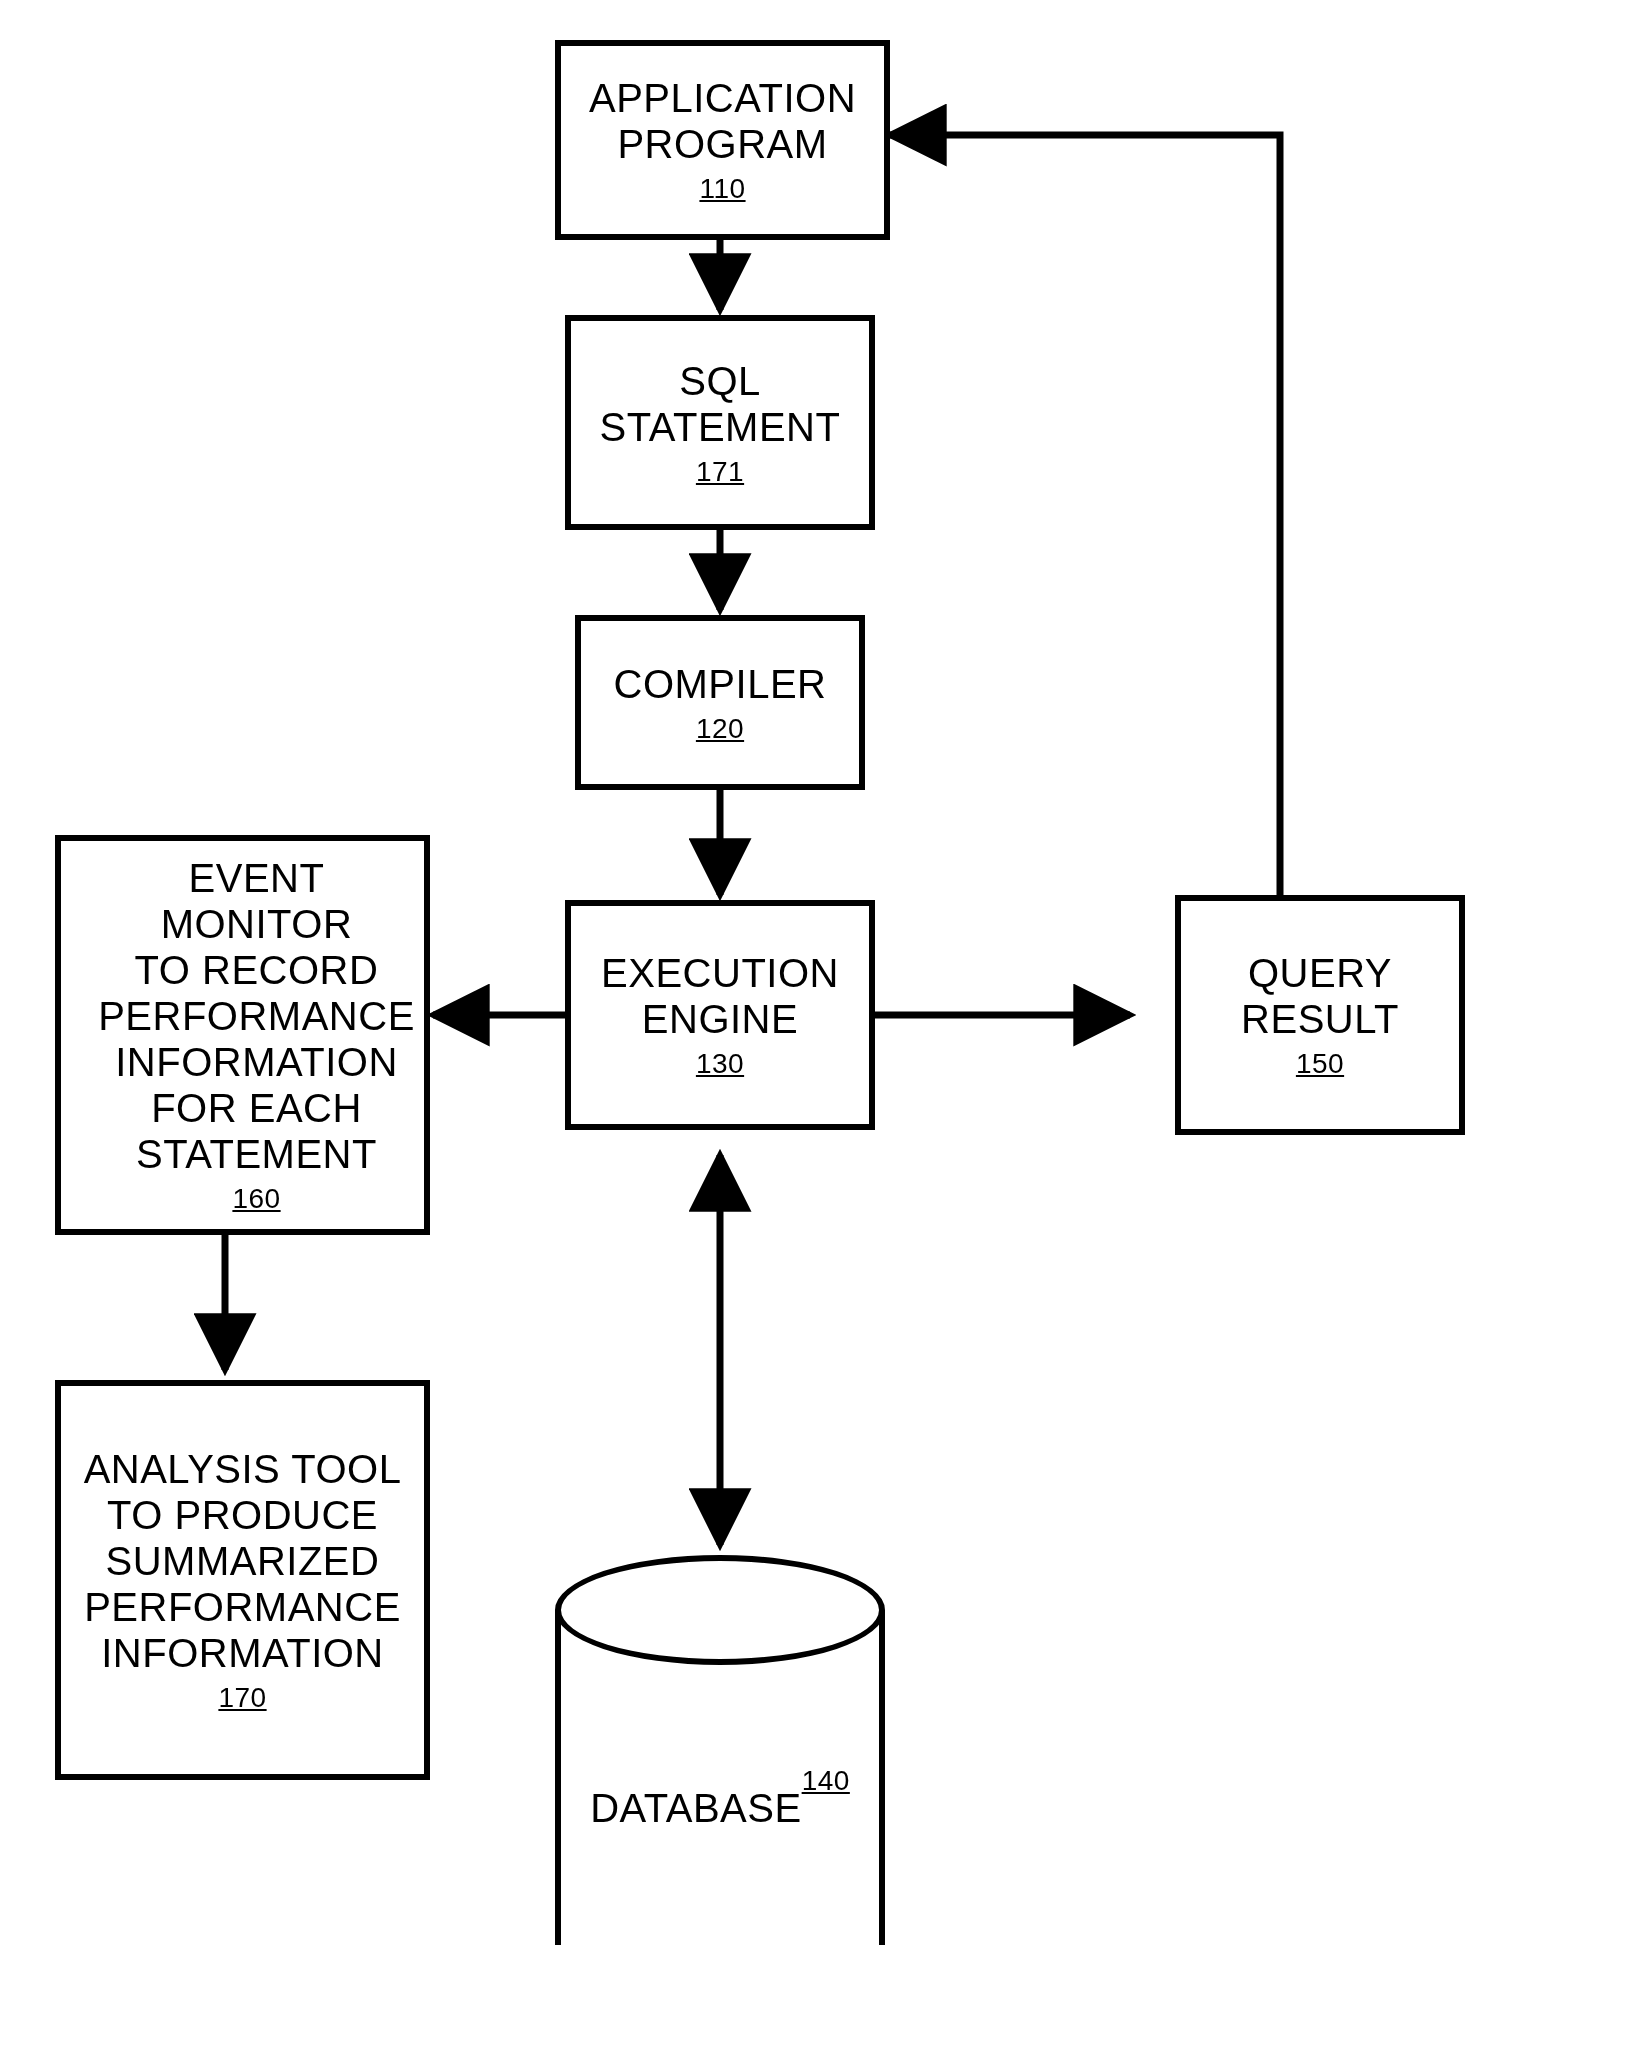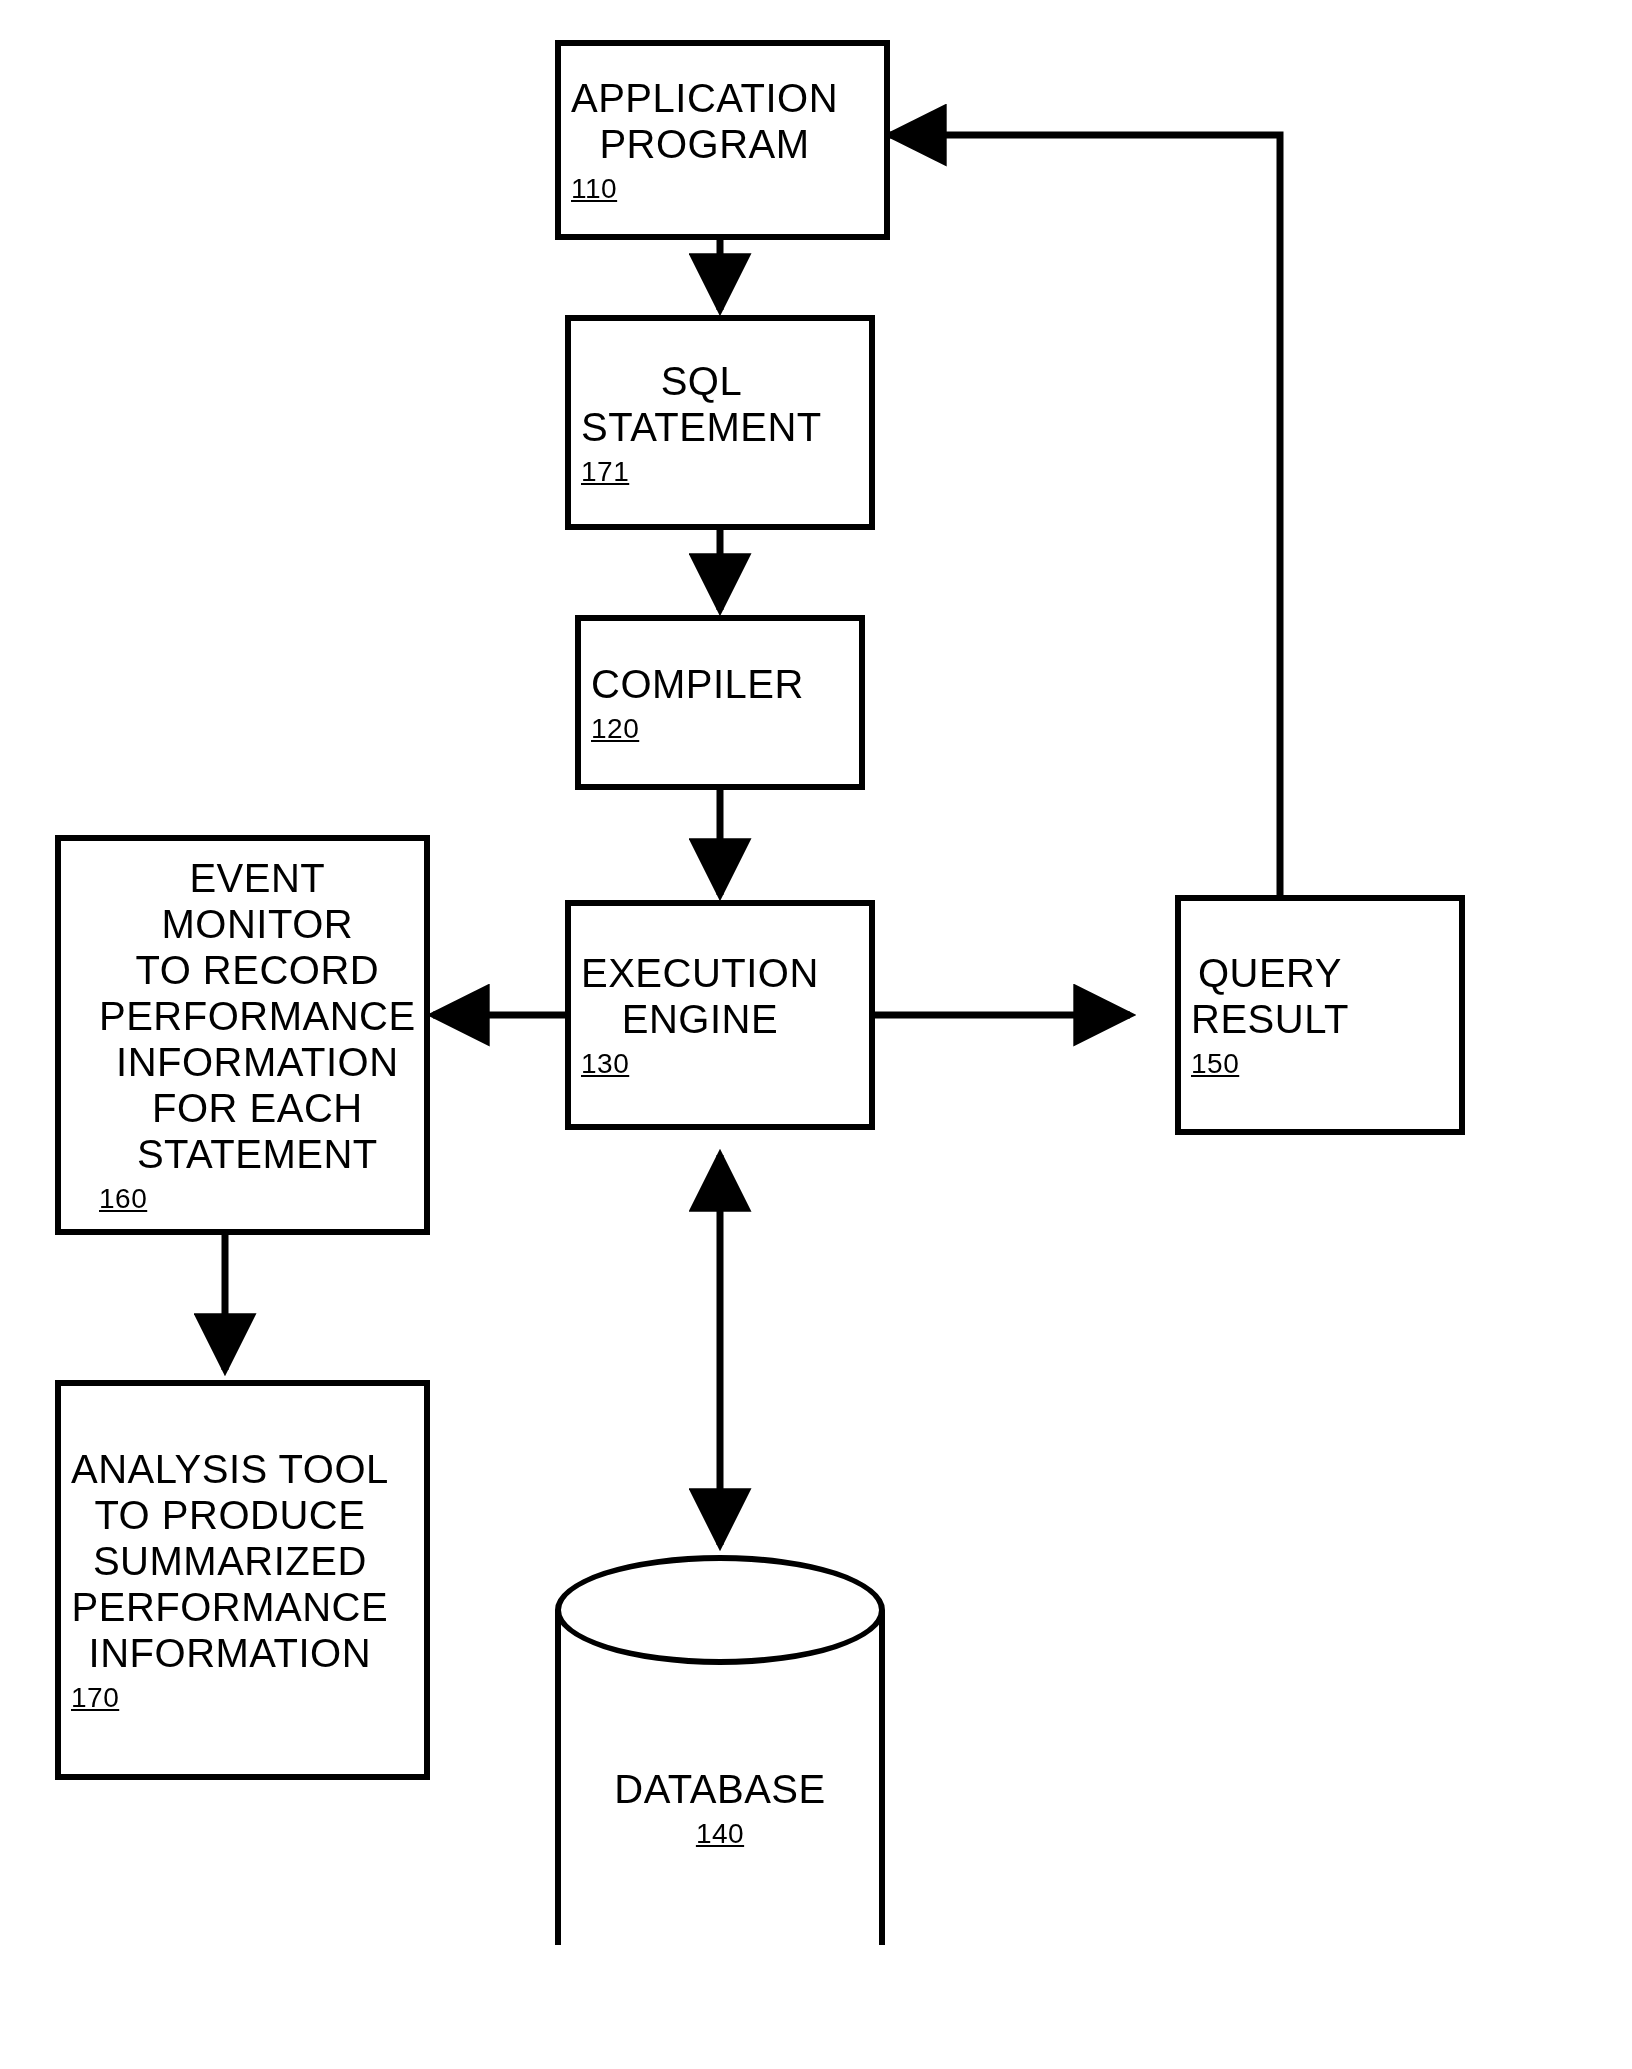--- a/index.html
+++ b/index.html
@@ -13,21 +13,21 @@
     width: 1632px;
     height: 2069px;
     background: #ffffff;
   }
   .box {
     position: absolute;
     border: 6px solid #000;
     box-sizing: border-box;
     display: flex;
     flex-direction: column;
-    align-items: flex-start;
+    align-items: center;
     justify-content: center;
     text-align: center;
     font-weight: 400;
     padding: 10px;
   }
   .label {
     font-size: 40px;
     line-height: 1.15;
     letter-spacing: 0.5px;
   }
@@ -40,21 +40,21 @@
   
   .db {
     position: absolute;
   }
   .db .body {
     position: absolute;
     border-left: 6px solid #000;
     border-right: 6px solid #000;
     box-sizing: border-box;
     display: flex;
-    flex-direction: column;
+    flex-direction: row;
     align-items: center;
     justify-content: center;
     text-align: center;
   }
   .db .top-ellipse, .db .bottom-ellipse {
     position: absolute;
     border: 6px solid #000;
     border-radius: 50%;
     box-sizing: border-box;
     background: #fff;

